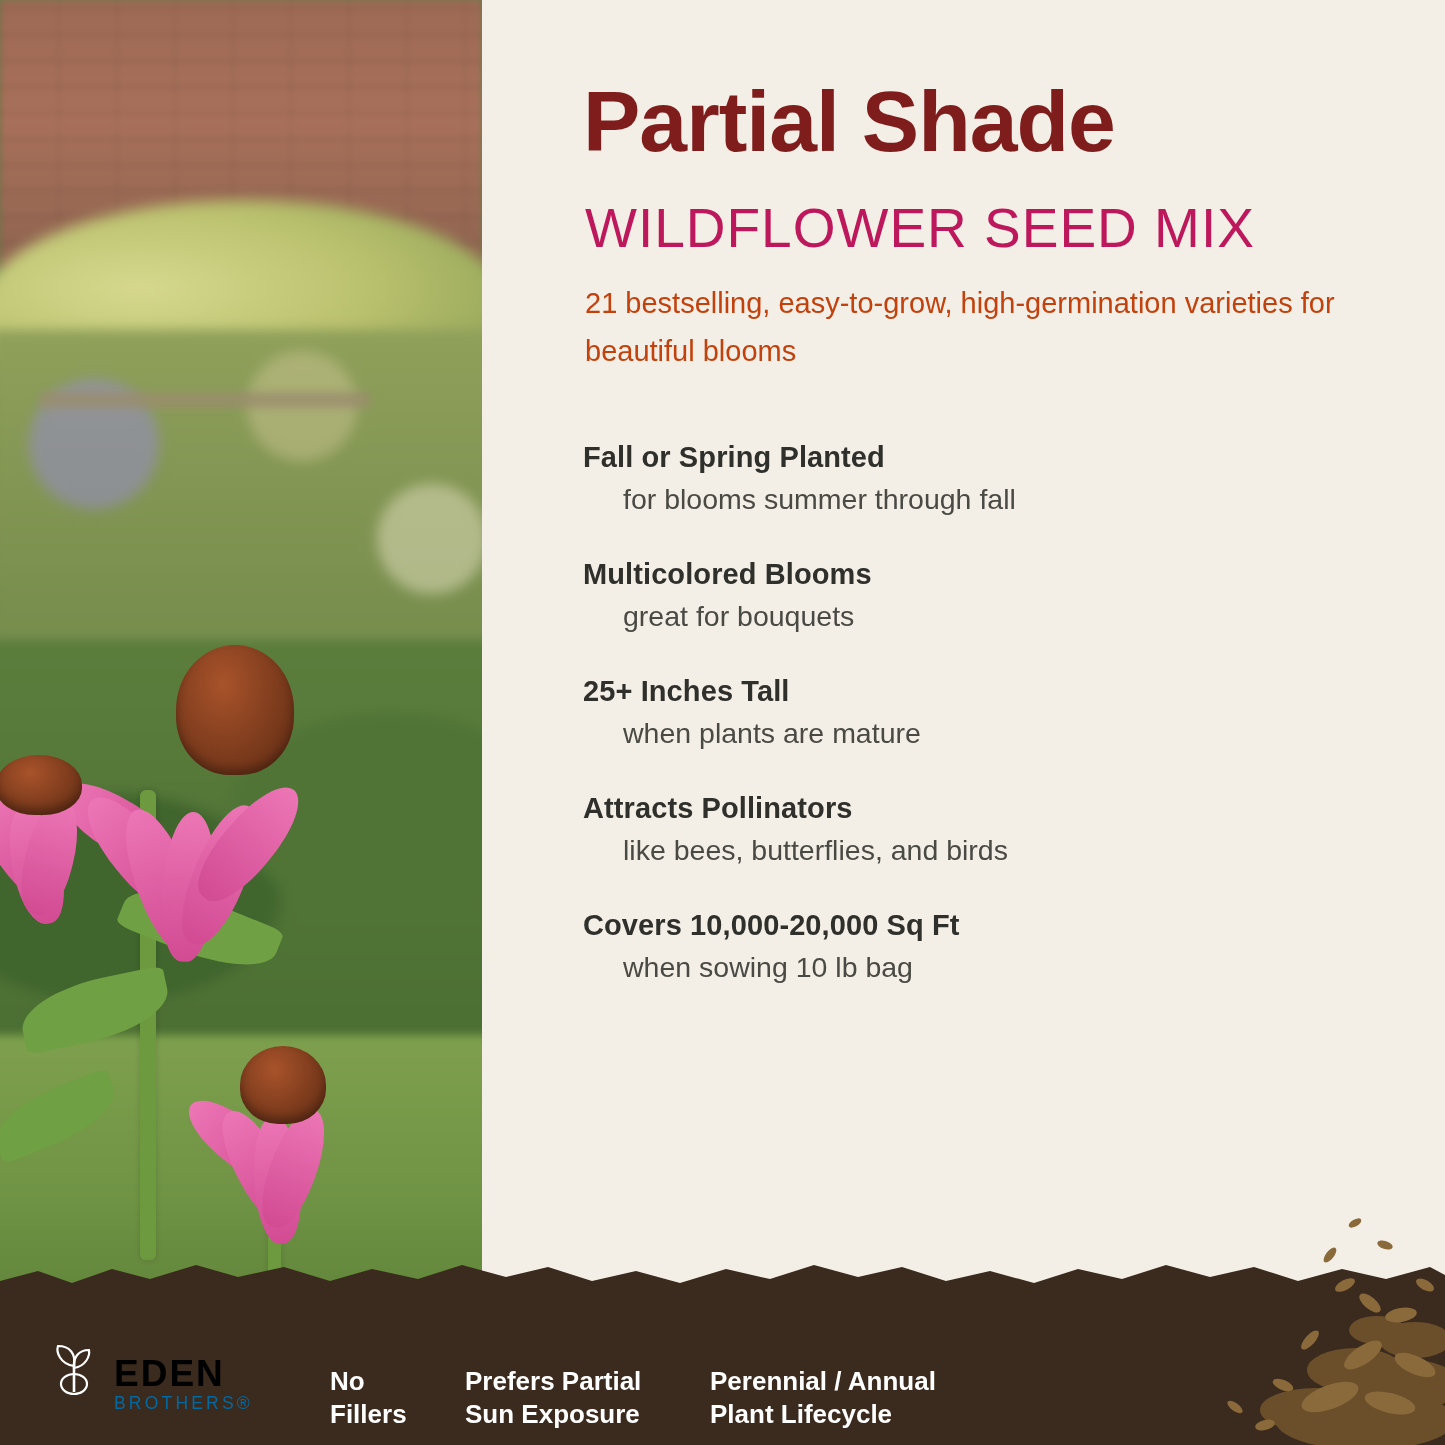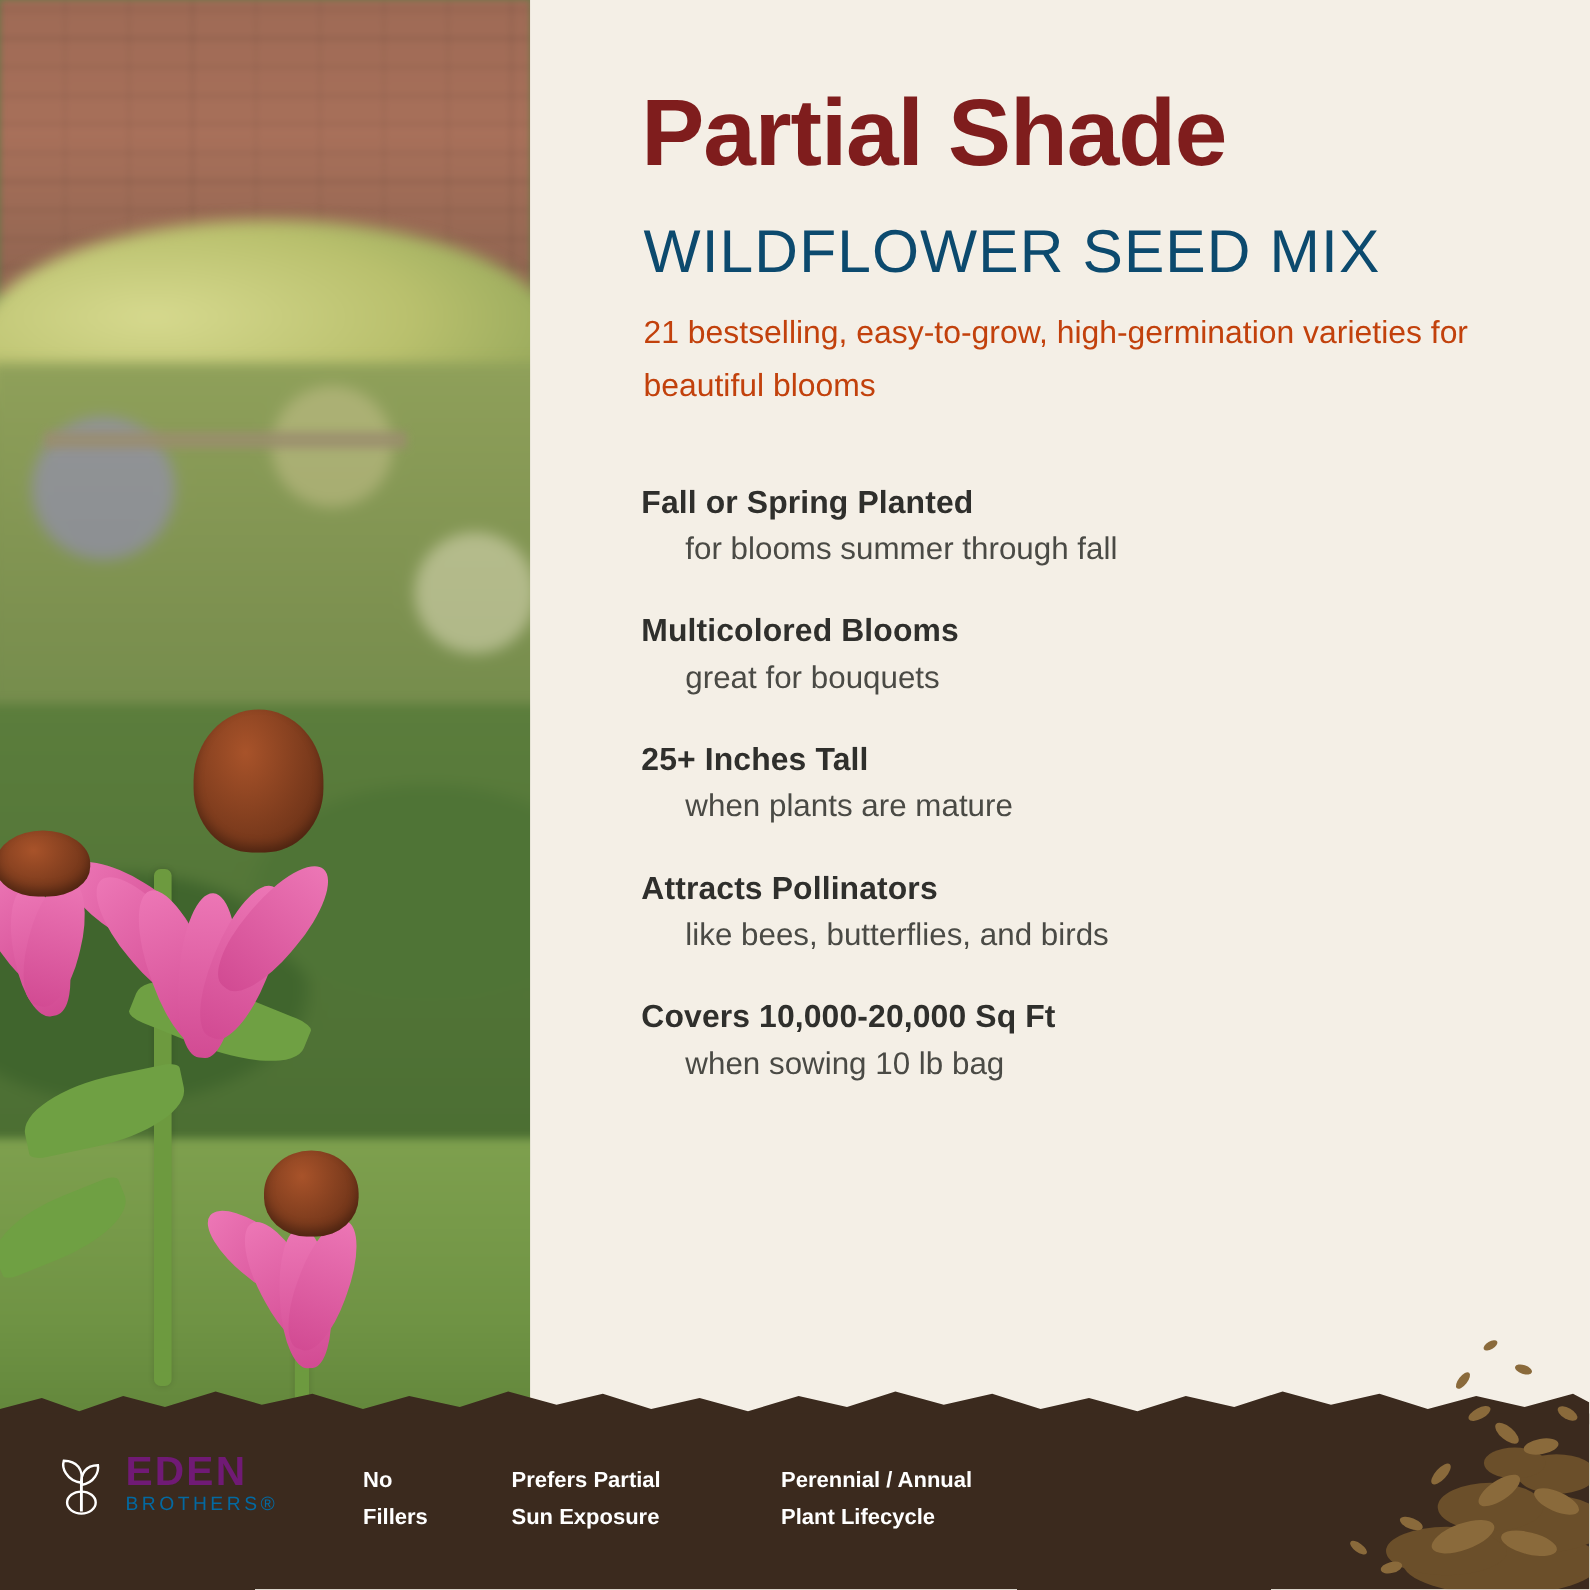--- a/index.html
+++ b/index.html
@@ -128,21 +128,21 @@
     font-weight: bold;
     color: #7f1d1d;
     letter-spacing: -1px;
   }
   .subtitle {
     position: absolute;
     left: 103px;
     top: 198px;
     font-size: 55px;
     line-height: 60px;
-    color: #0c4a6e;
+    color: #be185d;
     letter-spacing: 1px;
     text-align: center;
   }
   .lede {
     position: absolute;
     left: 103px;
     top: 279px;
     width: 760px;
     font-size: 29px;
     line-height: 48px;
@@ -209,42 +209,44 @@
   }
   .logo .mark {
     width: 52px;
     height: 58px;
   }
   .logo .words .eden {
     font-size: 37px;
     font-weight: bold;
     letter-spacing: 2px;
     line-height: 36px;
-    color: #701a75;
+    color: #000000;
+    margin-top: 36px;
   }
   .logo .words .brothers {
     font-size: 17.5px;
     letter-spacing: 3.2px;
     line-height: 22px;
     color: #0369a1;
   }
   .badges {
     position: absolute;
     top: 1330px;
     left: 330px;
     width: 900px;
     display: flex;
     gap: 0px;
     color: #ffffff;
   }
   .badge {
-    font-size: 20px;
+    font-size: 26px;
     font-weight: bold;
     line-height: 33px;
     white-space: pre-line;
+    margin-top: 35px;
   }
   .badge.b1 { width: 135px; }
   .badge.b2 { width: 245px; }
   .badge.b3 { width: 245px; }
   .badge.b4 { width: 270px; }
 </style>
 </head>
 <body>
 
 <div class="canvas">

